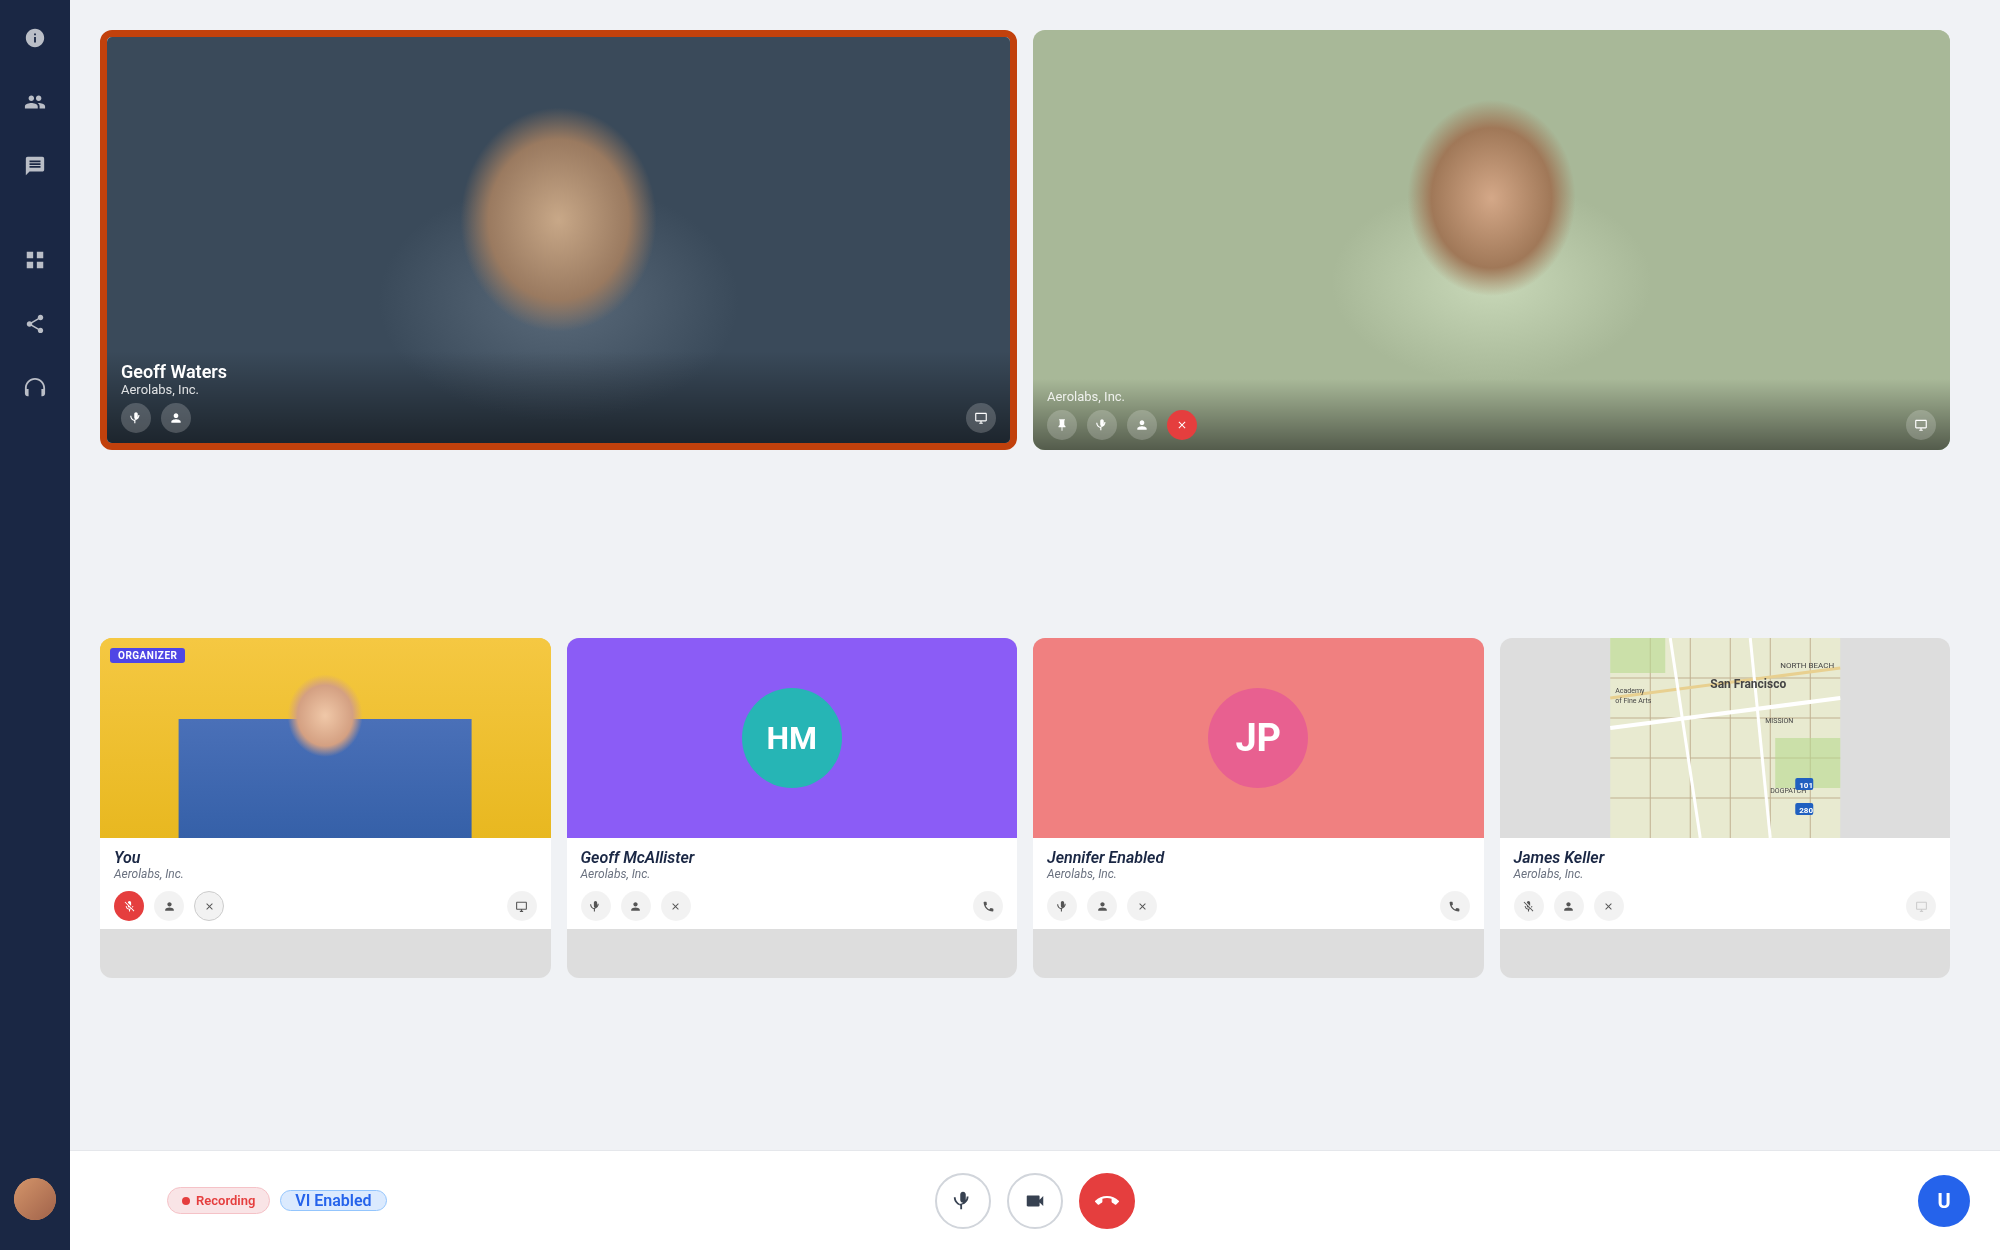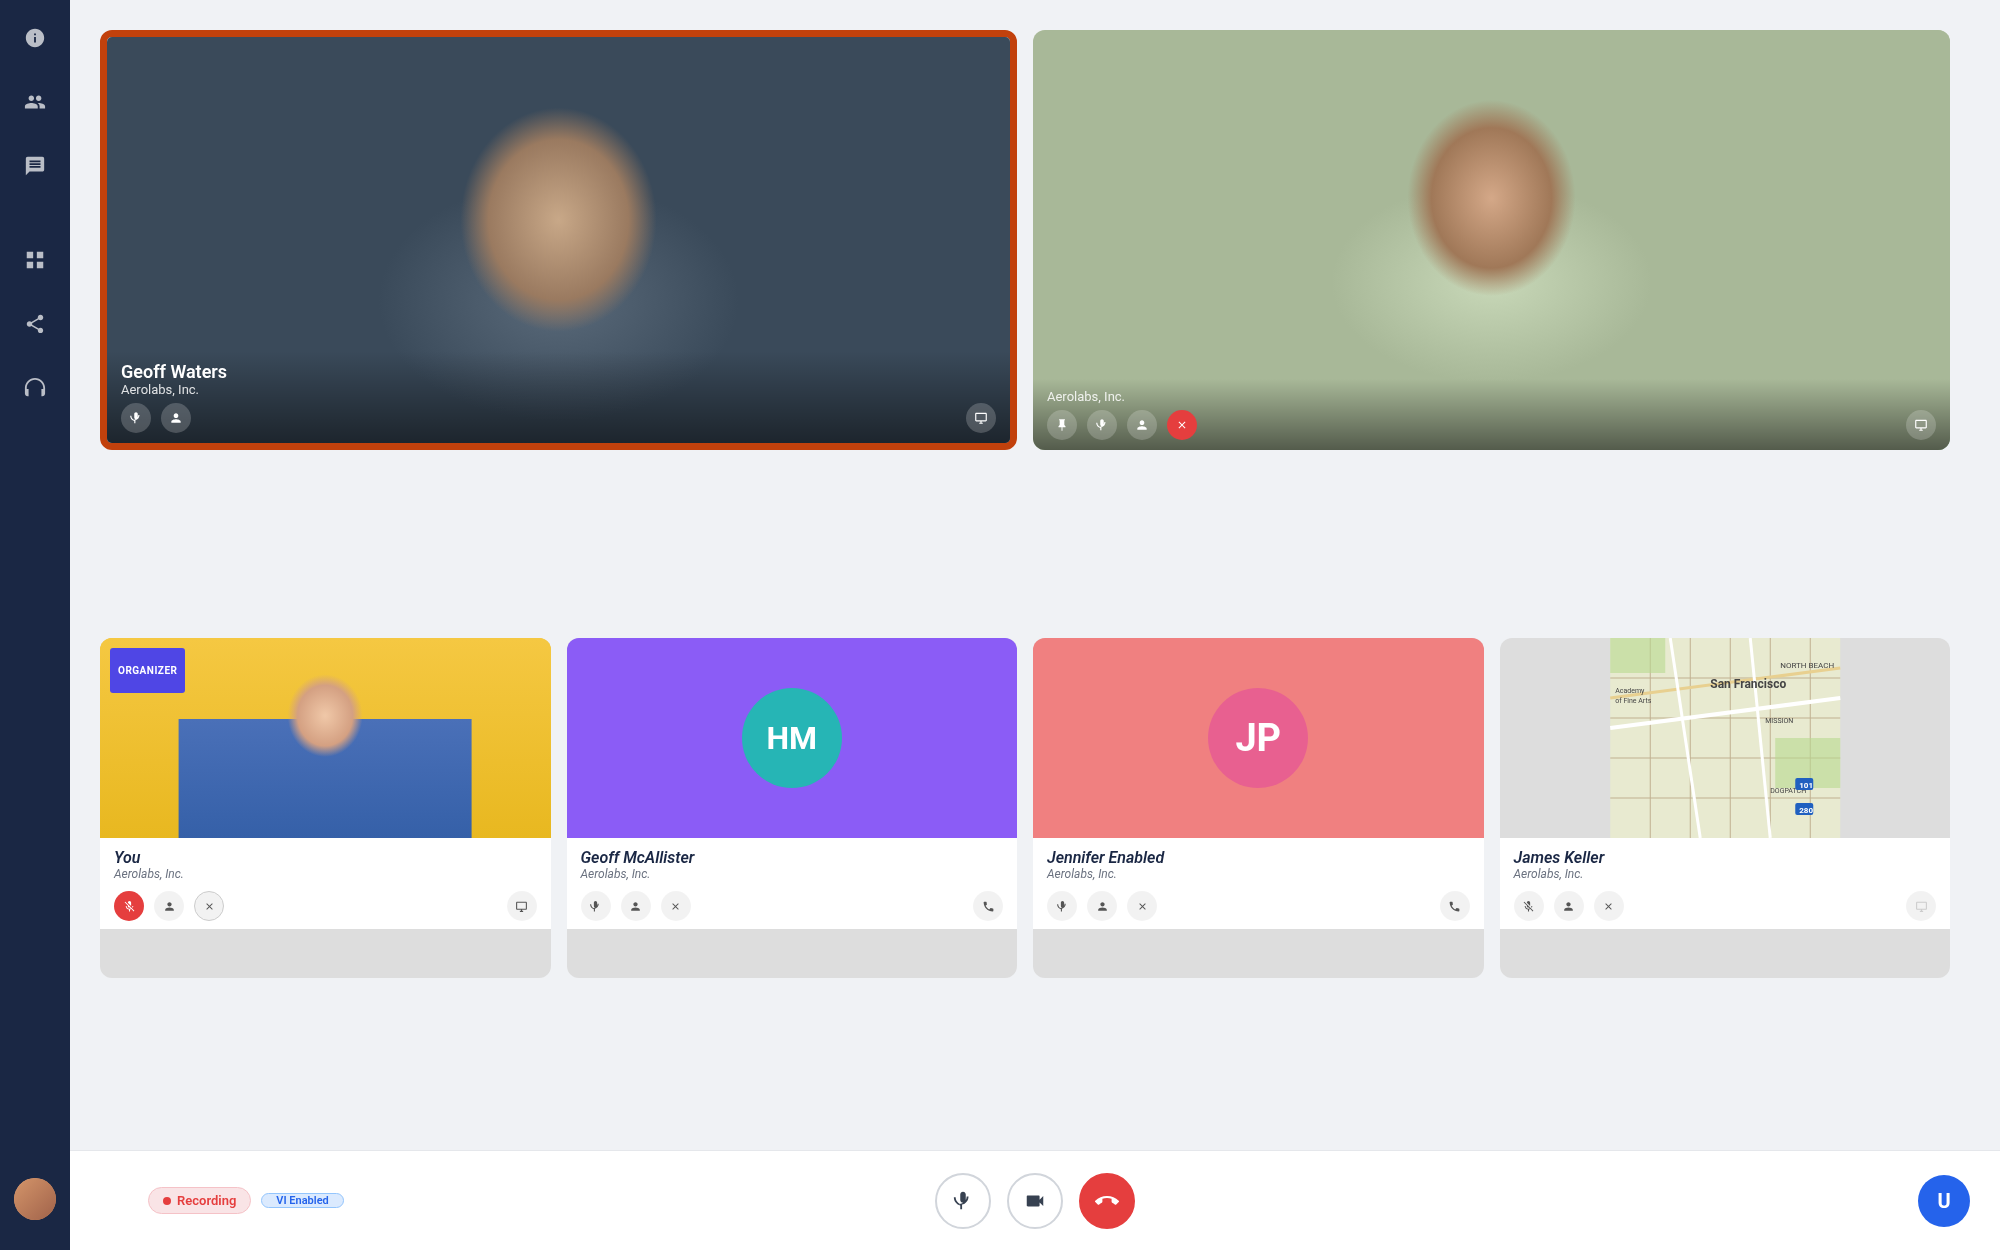--- a/index.html
+++ b/index.html
@@ -192,21 +192,21 @@
 
     
     .organizer-badge {
       position: absolute;
       top: 10px;
       left: 10px;
       background: #4f46e5;
       color: white;
       font-size: 10px;
       font-weight: 700;
-      padding: 17px 8px;
+      padding: 2px 8px;
       border-radius: 3px;
       letter-spacing: 0.5px;
       z-index: 2;
     }
 
     
     .bottom-toolbar {
       height: 100px;
       display: flex;
       align-items: center;
@@ -233,21 +233,21 @@
     .toolbar-btn.end-call {
       background: #e53e3e;
       border-color: #e53e3e;
       color: white;
       font-size: 24px;
     }
 
     
     .status-badges {
       position: absolute;
-      left: 78px;
+      left: 97px;
       display: flex;
       gap: 10px;
       align-items: center;
     }
     .recording-badge {
       background: #f9e4e6;
       border: 1px solid #f5c2c7;
       color: #e53e3e;
       font-size: 13px;
       font-weight: 600;
@@ -260,21 +260,21 @@
     .recording-dot {
       width: 8px;
       height: 8px;
       border-radius: 50%;
       background: #e53e3e;
     }
     .vi-badge {
       background: #dbeafe;
       border: 1px solid #93c5fd;
       color: #2563eb;
-      font-size: 11px;
+      font-size: 16px;
       font-weight: 600;
       padding: 0 14px;
       border-radius: 20px;
     }
 
     
     .user-avatar-corner {
       position: absolute;
       right: 30px;
       width: 52px;

